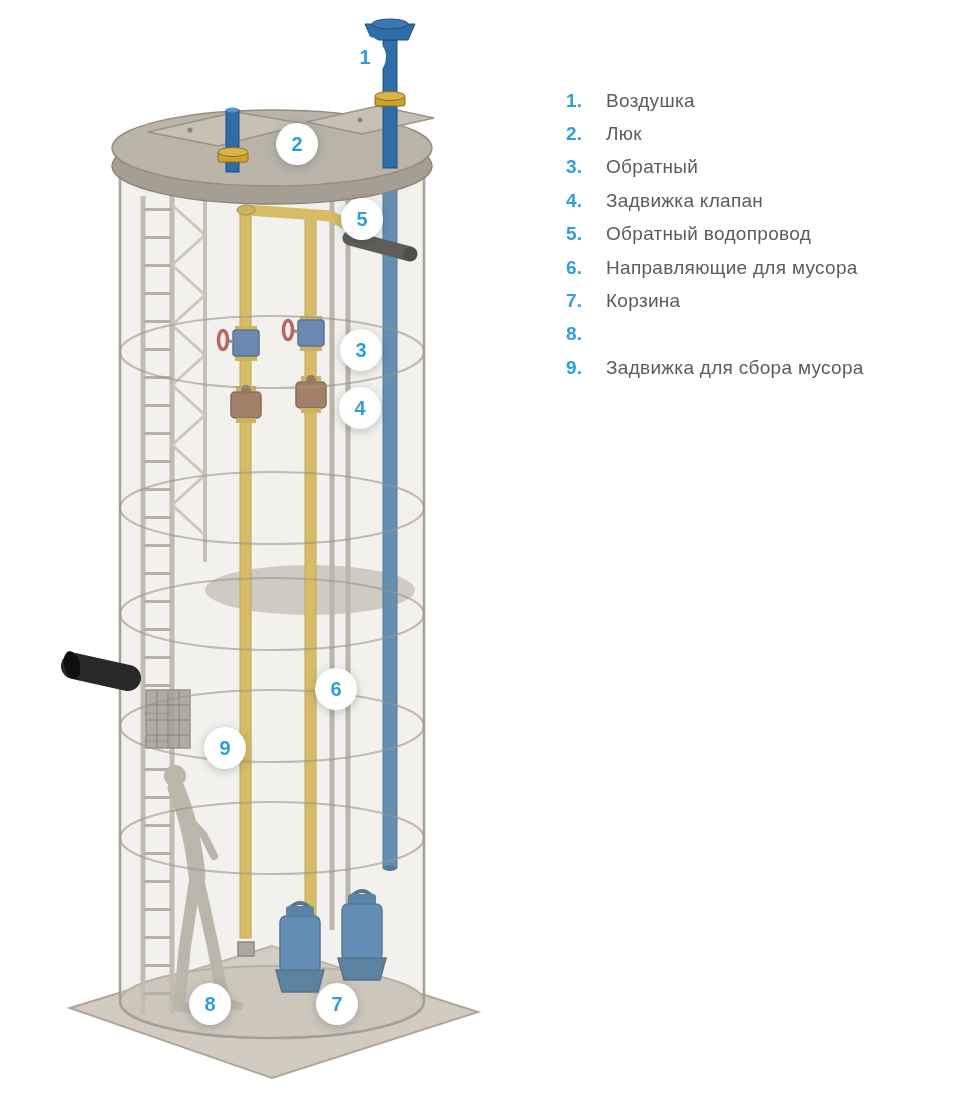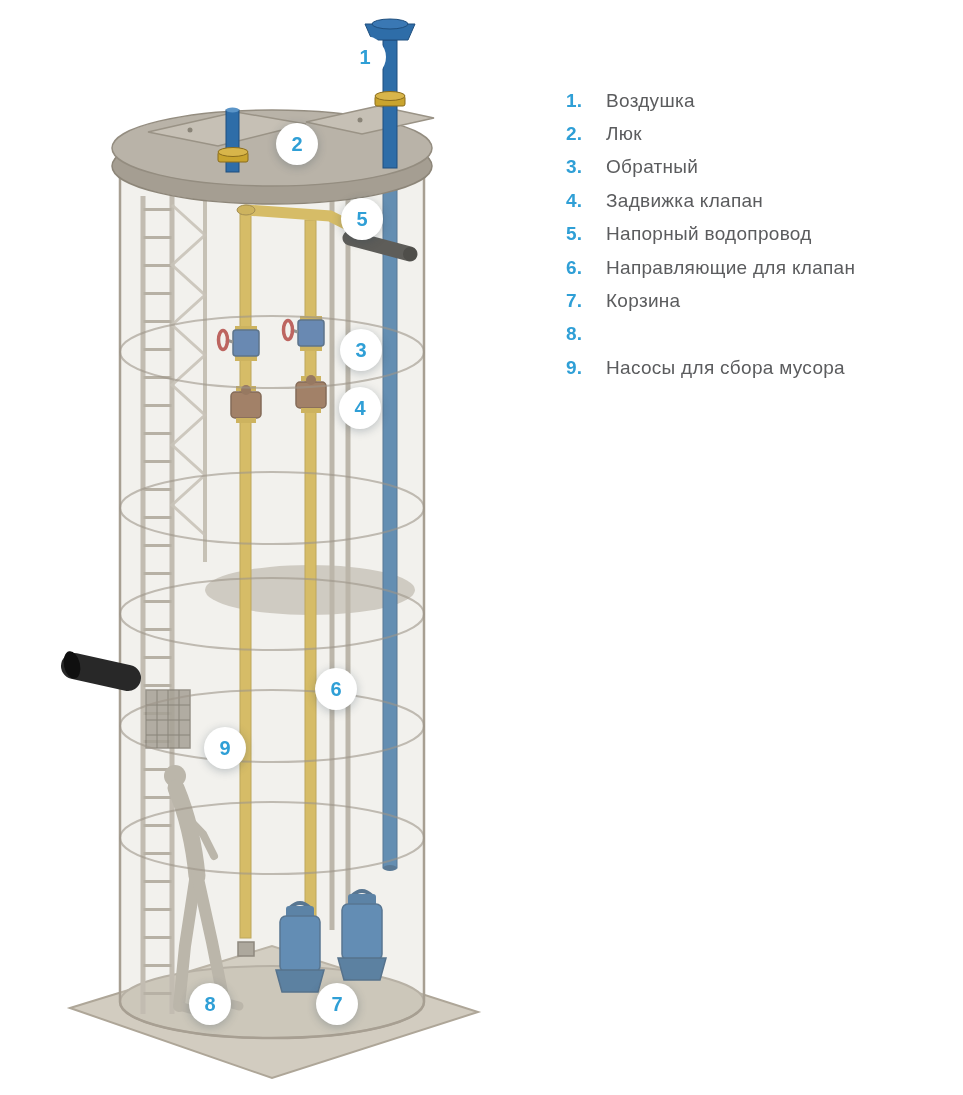--- a/index.html
+++ b/index.html
@@ -246,32 +246,32 @@
     <li>
       <span class="num">3.</span>
       <span class="label">Обратный</span>
     </li>
     <li>
       <span class="num">4.</span>
       <span class="label">Задвижка клапан</span>
     </li>
     <li>
       <span class="num">5.</span>
-      <span class="label">Напорный водопровод</span>
+      <span class="label">Обратный водопровод</span>
     </li>
     <li>
       <span class="num">6.</span>
-      <span class="label">Направляющие для клапан</span>
+      <span class="label">Направляющие для мусора</span>
     </li>
     <li>
       <span class="num">7.</span>
       <span class="label">Корзина</span>
     </li>
     <li>
       <span class="num">8.</span>
     </li>
     <li>
       <span class="num">9.</span>
-      <span class="label">Насосы для сбора мусора</span>
+      <span class="label">Задвижка для сбора мусора</span>
     </li>
   </ul>
 
 </div>
 
 </body></html>

